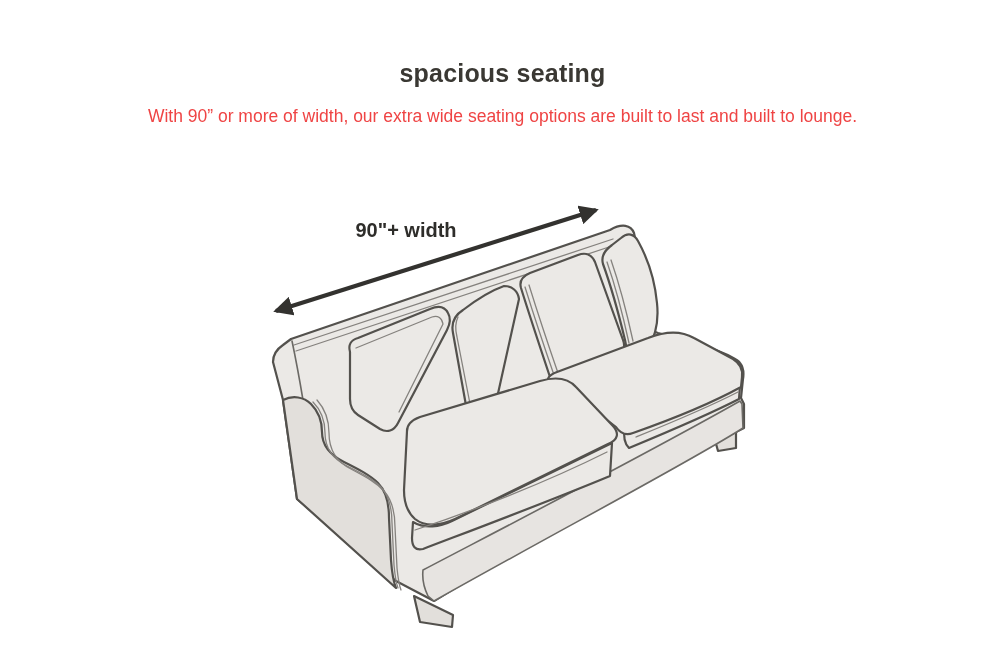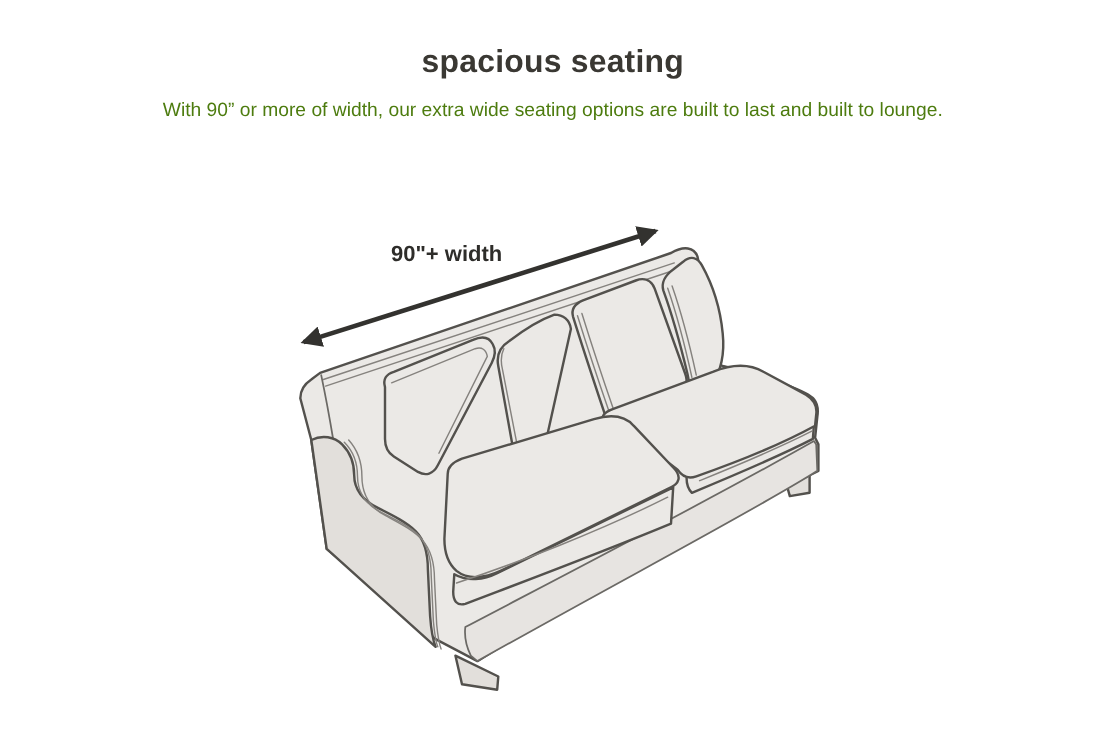--- a/index.html
+++ b/index.html
@@ -1,23 +1,23 @@
 <!DOCTYPE html>
 <html><head>
 <meta charset="utf-8">
 <style>
   html,body{margin:0;padding:0;background:#ffffff;}
   body{width:1005px;height:671px;overflow:hidden;
        font-family:"Liberation Sans", sans-serif;}
   .stage{position:relative;width:1005px;height:671px;background:#ffffff;}
   .header{position:absolute;left:0;top:0;width:100%;text-align:center;}
-  .title{margin:0;padding-top:38px;font-size:29px;line-height:36px;
+  .title{margin:0;padding-top:55px;font-size:25px;line-height:36px;
          font-weight:700;color:#3a3833;letter-spacing:.2px;}
   .desc{margin:13px auto 0;width:860px;font-size:17.5px;line-height:25px;
-        color:#4d7c0f;font-weight:400;}
+        color:#ef4444;font-weight:400;}
   .desc div{white-space:nowrap;}
   svg.illustration{position:absolute;left:0;top:0;width:1005px;height:671px;display:block;}
   .outer{fill:none;stroke:#53514d;stroke-width:2.2;stroke-linejoin:round;stroke-linecap:round;}
   .thin{fill:none;stroke:#85827e;stroke-width:1.3;stroke-linejoin:round;stroke-linecap:round;}
   .mid{fill:none;stroke:#6b6965;stroke-width:1.6;stroke-linejoin:round;stroke-linecap:round;}
   .fill-main{fill:#ebe9e6;}
   .fill-shade{fill:#e2dfdb;}
   .fill-base{fill:#e7e4e1;}
   .measure-label{font-family:"Liberation Sans",sans-serif;font-size:20px;
                  font-weight:700;fill:#2e2d2a;}

